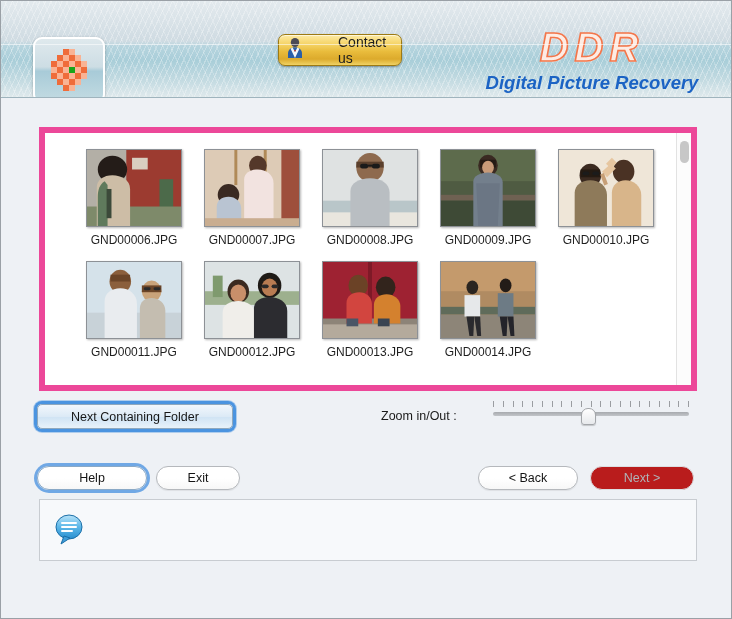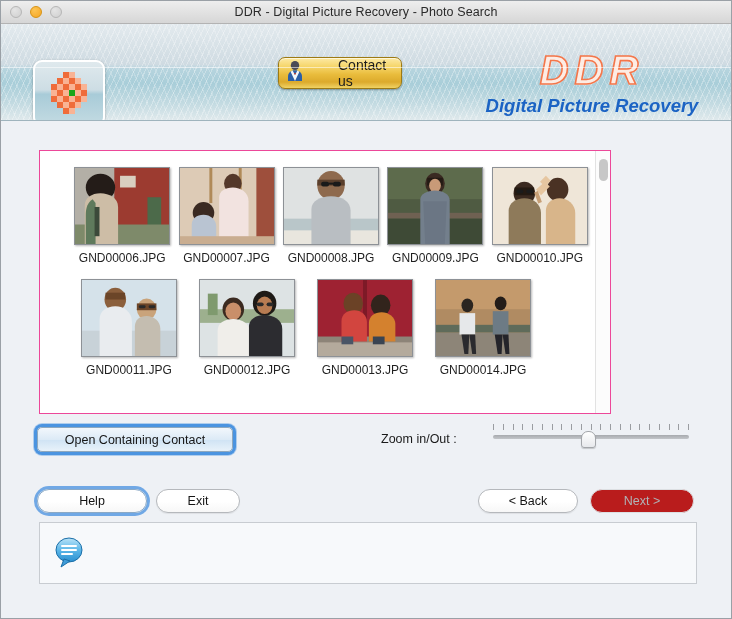--- a/index.html
+++ b/index.html
@@ -154,24 +154,24 @@
   .content {
     position: relative;
     height: calc(619px - 22px - 97px);
     background: #eef1f5;
   }
 
   .grid-panel {
     position: absolute;
     left: 38px;
     top: 29px;
-    width: 572px;
+    width: 658px;
     height: 264px;
     background: #ffffff;
-    border: 1px solid #ec4899;
+    border: 6px solid #ec4899;
     box-sizing: border-box;
     overflow: hidden;
   }
   .grid-inner {
     position: absolute;
     left: 0; top: 0;
     right: 18px;
     padding: 16px 0 0 0;
   }
   .row {
@@ -354,28 +354,20 @@
     font-size: 12.5px;
     color: #141414;
     font-family: "Liberation Sans", sans-serif;
   }
 </style>
 </head>
 <body>
 
 <div class="window">
 
-  <div class="titlebar">
-    <div class="traffic">
-      <span class="light gray"></span>
-      <span class="light amber"></span>
-      <span class="light gray"></span>
-    </div>
-    <div class="title-text">DDR - Digital Picture Recovery - Photo Search</div>
-  </div>
 
   <div class="header">
 
     <div class="app-icon">
       <svg viewBox="0 0 68 62" width="68" height="62" aria-hidden="true">
         <g fill="#ef6c3a">
           <rect x="28" y="10" width="6" height="6"></rect>
             <rect x="34" y="10" width="6" height="6" fill="#f9b394"></rect>
           <rect x="22" y="16" width="6" height="6"></rect>
             <rect x="28" y="16" width="6" height="6" fill="#f9b394"></rect>
@@ -600,21 +592,21 @@
 
         </div>
 
       </div>
 
       <div class="vscroll">
         <div class="vscroll-thumb"></div>
       </div>
     </div>
 
-    <div class="open-folder">Open Containing Contact</div>
+    <div class="open-folder">Next Containing Folder</div>
 
     <div class="zoom-label">Zoom in/Out :</div>
 
     <div class="slider-wrap">
       <div class="ticks">
         <i></i>
           <i></i>
           <i></i>
           <i></i>
           <i></i>

